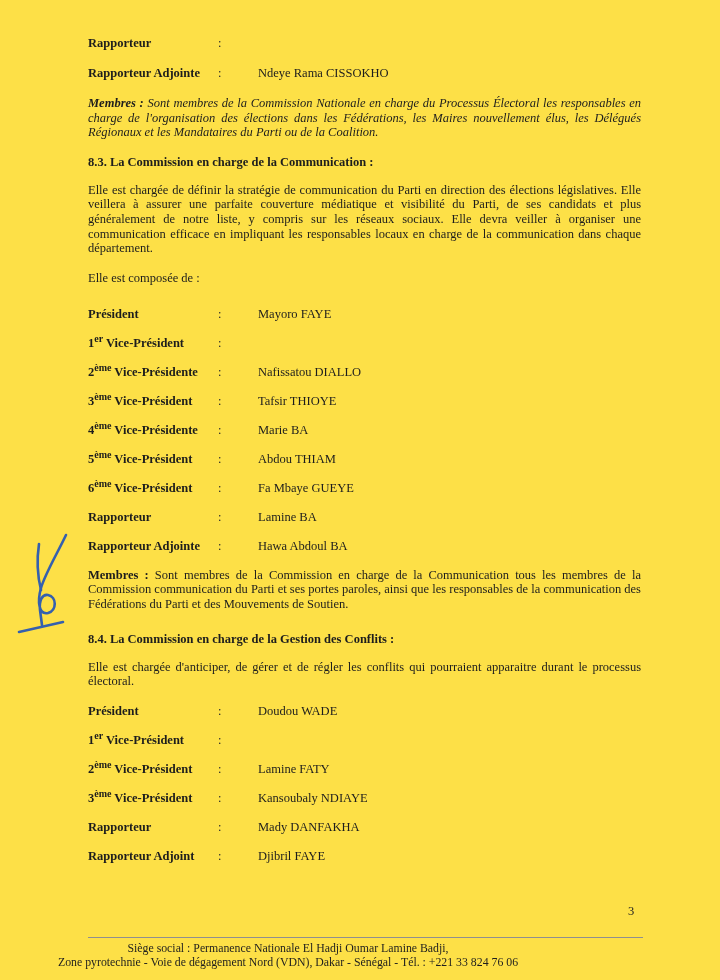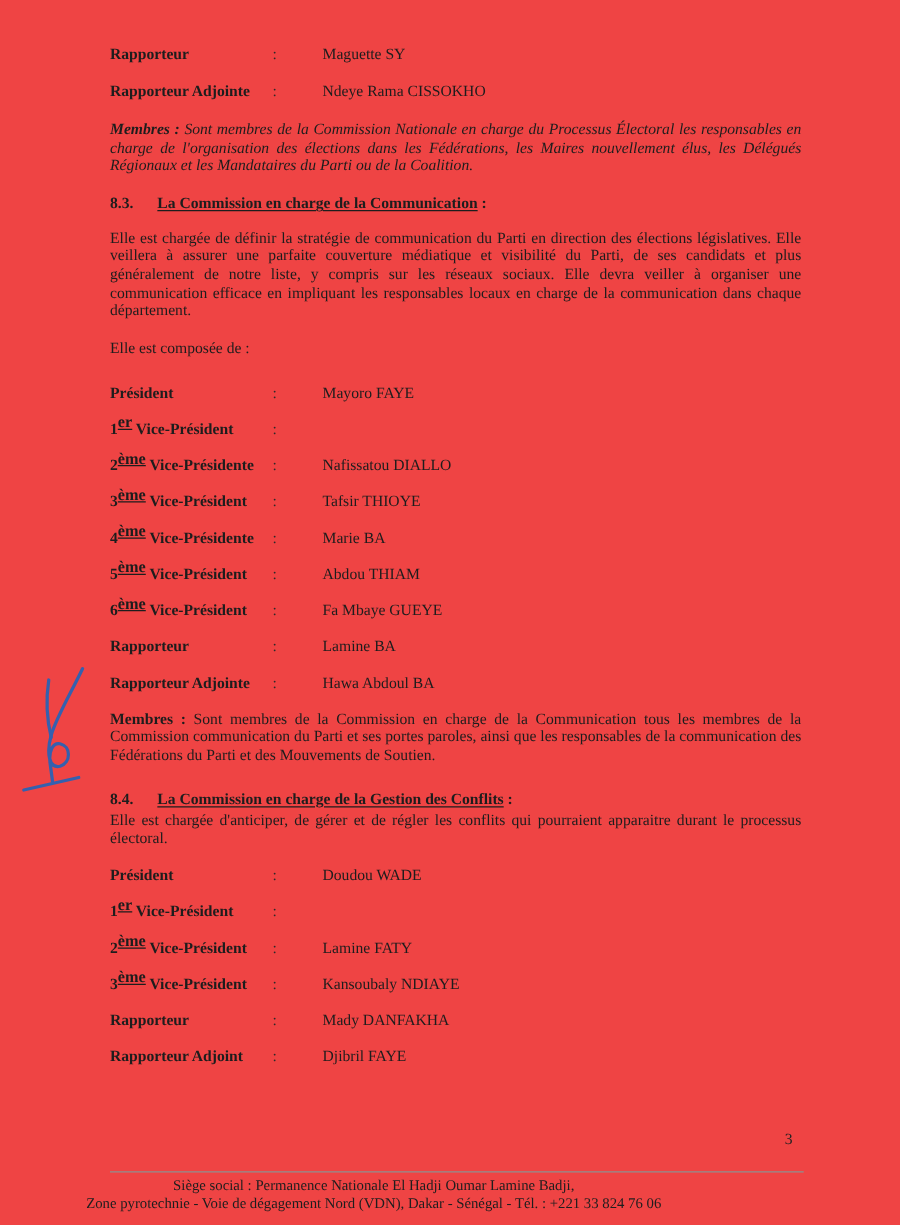--- a/index.html
+++ b/index.html
@@ -1,80 +1,79 @@
 <!DOCTYPE html>
 <html><head>
 <meta charset="utf-8">
 <style>
   html,body{margin:0;padding:0;background:#e8e8e8;}
   .page{
     position:relative;
     width:720px;height:980px;
-    background:#ef4444;
+    background:#fde047;
     overflow:hidden;
     font-family:"Liberation Serif", serif;
     color:#1d1d1d;
   }
   .content{
     position:absolute;
     left:88px;top:36px;width:553px;
     font-size:12.5px;line-height:14.6px;
   }
   p{margin:0;text-align:justify;}
   .lead{font-weight:bold;}
   .kv-row{
     display:grid;
     grid-template-columns:130px 40px 1fr;
     height:15px;
     margin-bottom:14px;
     text-align:left;
   }
   .kv-label{font-weight:bold;white-space:nowrap;}
-  .kv-label sup{font-size:13px;line-height:0;text-decoration:underline;}
+  .kv-label sup{font-size:10px;line-height:0;}
   .kv-colon{color:#2a2a2a;}
   .kv-name{white-space:nowrap;}
   .top-row{margin-bottom:15px;}
   .members-note-1{margin-top:14px;font-style:italic;}
   .section-heading{font-weight:bold;margin-top:0;text-align:left;height:15px;}
   .heading-83{margin-top:15px;}
   .heading-84{margin-top:20px;}
-  .underlined{text-decoration:underline;text-underline-offset:2px;text-decoration-thickness:1px;margin-left:16px;}
+  .underlined{text-underline-offset:2px;text-decoration-thickness:1px;}
   .body-83{margin-top:13px;}
   .composed-intro{margin-top:15px;text-align:left;height:15px;}
   .officials-list{margin-top:21px;}
   .officials-list-84{margin-top:15px;}
   .members-note-2{margin-top:4px;}
-  .body-84{margin-top:2px;}
+  .body-84{margin-top:13px;}
   .page-number{
     position:absolute;top:904px;left:620px;width:22px;
     text-align:center;font-size:12.5px;color:#222;
   }
   .footer-rule{
     position:absolute;top:937px;left:88px;width:555px;height:0;
     border-top:1.2px solid #8f8f8f;
   }
   .footer-text{
-    position:absolute;top:942px;left:11px;width:576px;
+    position:absolute;top:942px;left:0;width:576px;
     text-align:center;font-size:11.8px;line-height:13.8px;color:#1e1e1e;
   }
   .handwriting{
     position:absolute;left:12px;top:530px;width:64px;height:108px;
   }
 </style>
 </head>
 <body>
 
 <div class="page">
 
   <div class="content">
 
     <div class="kv-row top-row">
       <span class="kv-label"><span></span><sup></sup><span>Rapporteur</span></span>
       <span class="kv-colon">:</span>
-      <span class="kv-name">Maguette SY</span>
     </div>
     <div class="kv-row top-row">
       <span class="kv-label"><span></span><sup></sup><span>Rapporteur Adjointe</span></span>
       <span class="kv-colon">:</span>
       <span class="kv-name">Ndeye Rama CISSOKHO</span>
     </div>
 
     <p class="members-note-1"><span class="lead">Membres :</span> <span>Sont membres de la Commission Nationale en charge du Processus Électoral les responsables en charge de l'organisation des élections dans les Fédérations, les Maires nouvellement élus, les Délégués Régionaux et les Mandataires du Parti ou de la Coalition.</span></p>
 
     <p class="section-heading heading-83"><span>8.3.</span> <span class="underlined">La Commission en charge de la Communication</span> <span>:</span></p>

